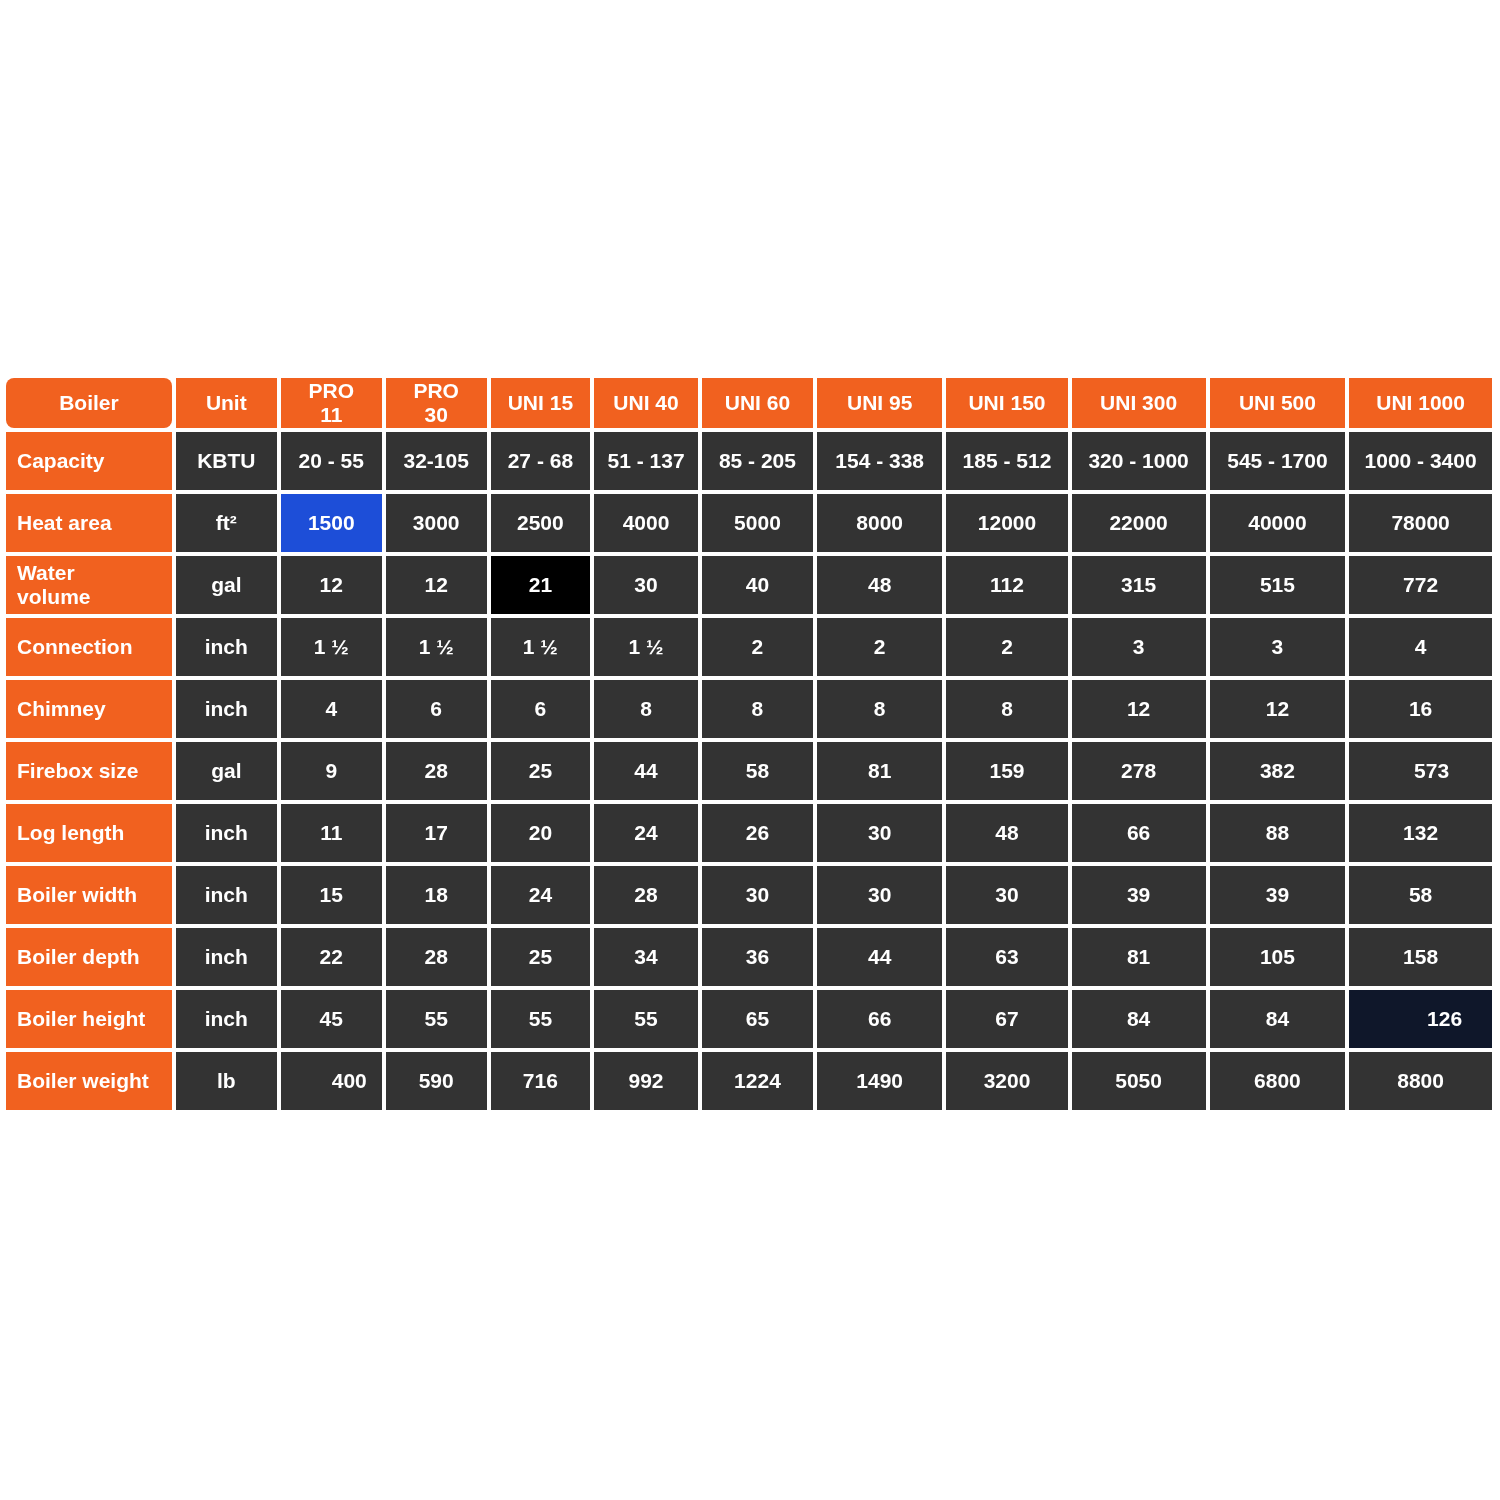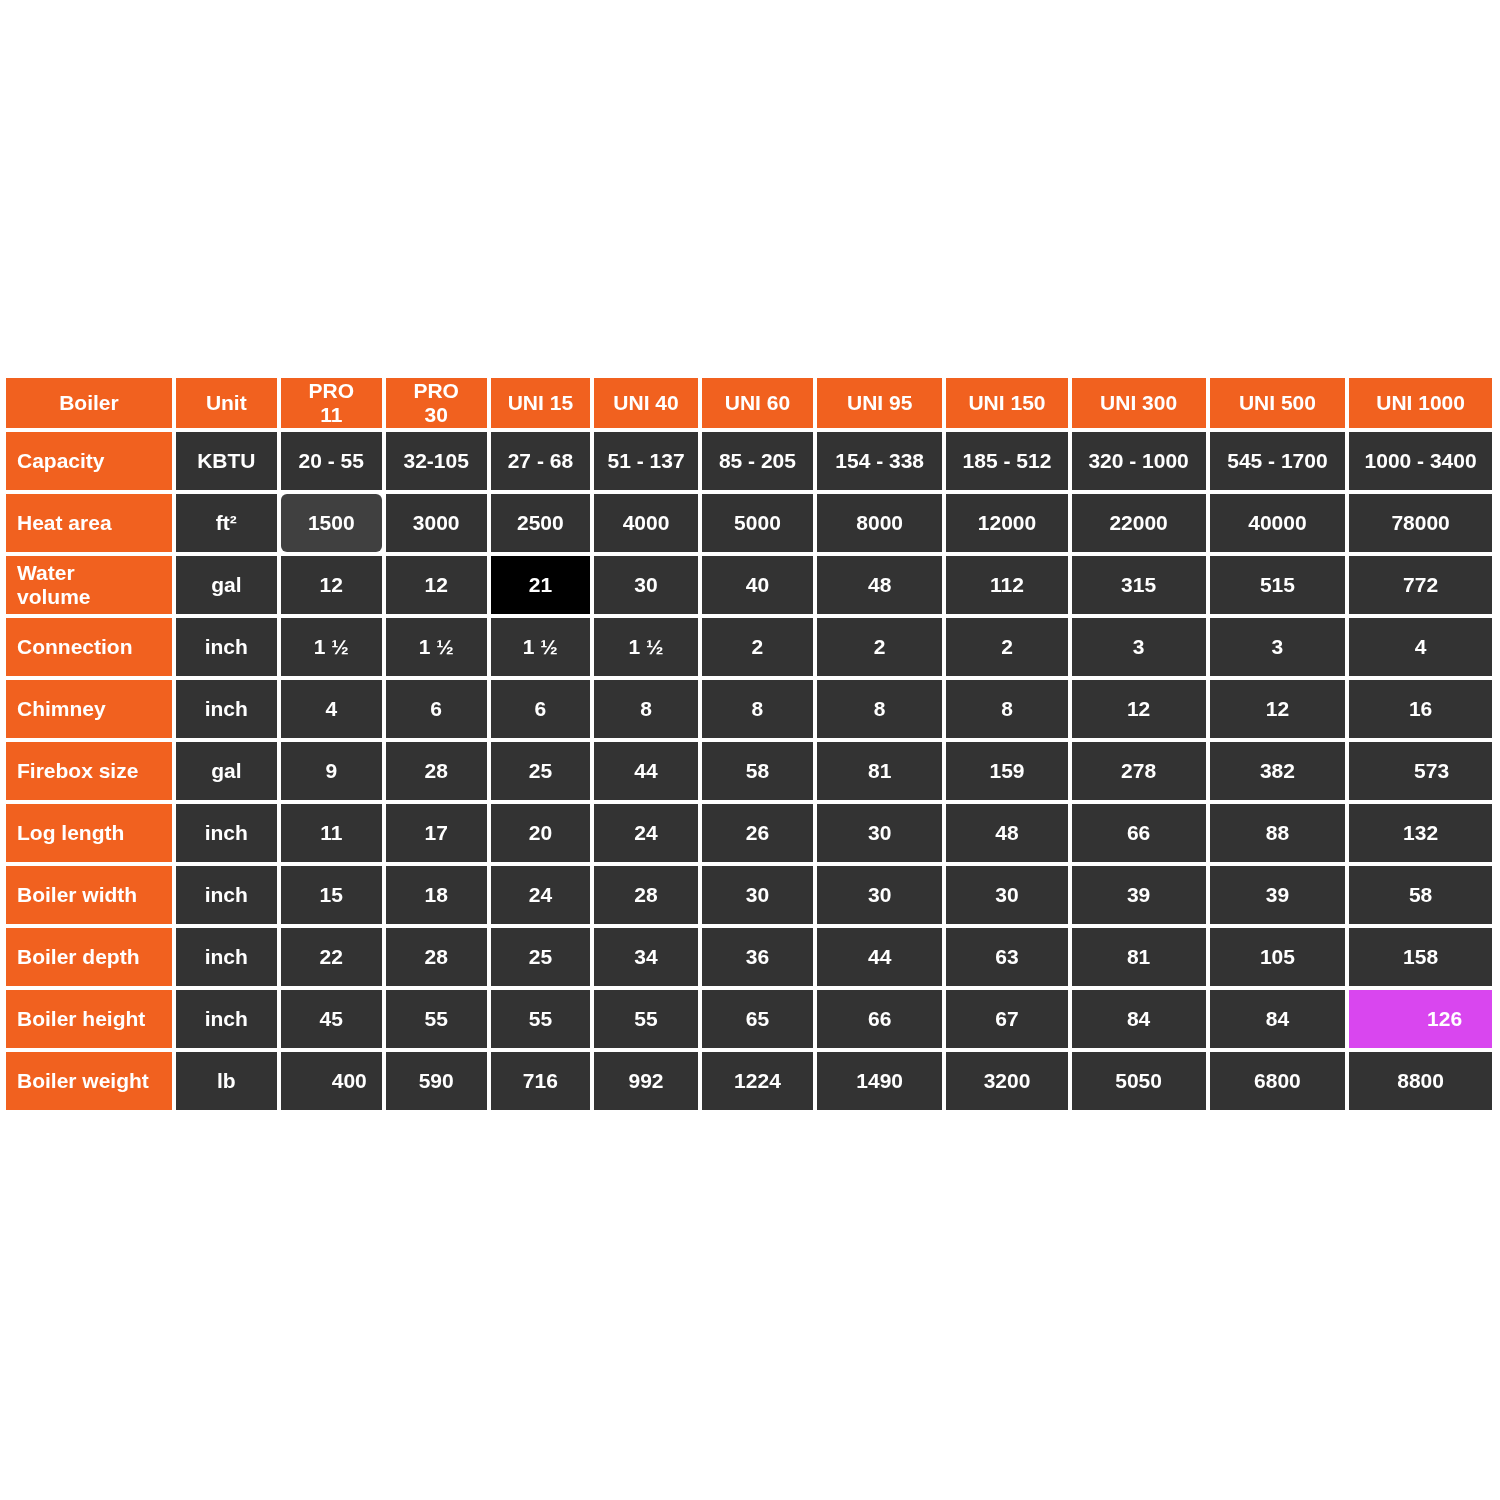--- a/index.html
+++ b/index.html
@@ -69,21 +69,21 @@
           <col style="width: 7.2%;">
           <col style="width: 7.7%;">
           <col style="width: 8.7%;">
           <col style="width: 8.4%;">
           <col style="width: 9.3%;">
           <col style="width: 9.4%;">
           <col style="width: 9.9%;">
         </colgroup>
       <thead>
         <tr>
-            <th style="background: rgb(241, 97, 31);">Boiler</th>
+            <th style="background: rgb(241, 97, 31); border-radius: 8px;">Boiler</th>
             <th style="background: rgb(241, 97, 31);">Unit</th>
             <th style="background: rgb(241, 97, 31);">PRO
 11</th>
             <th style="background: rgb(241, 97, 31);">PRO
 30</th>
             <th style="background: rgb(241, 97, 31);">UNI 15</th>
             <th style="background: rgb(241, 97, 31);">UNI 40</th>
             <th style="background: rgb(241, 97, 31);">UNI 60</th>
             <th style="background: rgb(241, 97, 31);">UNI 95</th>
             <th style="background: rgb(241, 97, 31);">UNI 150</th>
@@ -103,21 +103,21 @@
             <td style="background: rgb(51, 51, 51);">85 - 205</td>
             <td style="background: rgb(51, 51, 51);">154 - 338</td>
             <td style="background: rgb(51, 51, 51);">185 - 512</td>
             <td style="background: rgb(51, 51, 51);">320 - 1000</td>
             <td style="background: rgb(51, 51, 51);">545 - 1700</td>
             <td style="background: rgb(51, 51, 51);">1000 - 3400</td>
           </tr>
           <tr>
             <td class="row-label" style="background: rgb(241, 97, 31);">Heat area</td>
             <td style="background: rgb(51, 51, 51);">ft²</td>
-            <td style="background: #404040; border-radius: 6px;">1500</td>
+            <td style="background: #1d4ed8;">1500</td>
             <td style="background: rgb(51, 51, 51);">3000</td>
             <td style="background: rgb(51, 51, 51);">2500</td>
             <td style="background: rgb(51, 51, 51);">4000</td>
             <td style="background: rgb(51, 51, 51);">5000</td>
             <td style="background: rgb(51, 51, 51);">8000</td>
             <td style="background: rgb(51, 51, 51);">12000</td>
             <td style="background: rgb(51, 51, 51);">22000</td>
             <td style="background: rgb(51, 51, 51);">40000</td>
             <td style="background: rgb(51, 51, 51);">78000</td>
           </tr>
@@ -225,21 +225,21 @@
             <td style="background: rgb(51, 51, 51);">inch</td>
             <td style="background: rgb(51, 51, 51);">45</td>
             <td style="background: rgb(51, 51, 51);">55</td>
             <td style="background: rgb(51, 51, 51);">55</td>
             <td style="background: rgb(51, 51, 51);">55</td>
             <td style="background: rgb(51, 51, 51);">65</td>
             <td style="background: rgb(51, 51, 51);">66</td>
             <td style="background: rgb(51, 51, 51);">67</td>
             <td style="background: rgb(51, 51, 51);">84</td>
             <td style="background: rgb(51, 51, 51);">84</td>
-            <td style="background: #d946ef; padding-left: 48px;">126</td>
+            <td style="background: #0f172a; padding-left: 48px;">126</td>
           </tr>
           <tr>
             <td class="row-label" style="background: rgb(241, 97, 31);">Boiler weight</td>
             <td style="background: rgb(51, 51, 51);">lb</td>
             <td style="background: rgb(51, 51, 51); padding-left: 36px;">400</td>
             <td style="background: rgb(51, 51, 51);">590</td>
             <td style="background: rgb(51, 51, 51); margin-top: 16px;">716</td>
             <td style="background: rgb(51, 51, 51);">992</td>
             <td style="background: rgb(51, 51, 51);">1224</td>
             <td style="background: rgb(51, 51, 51);">1490</td>

